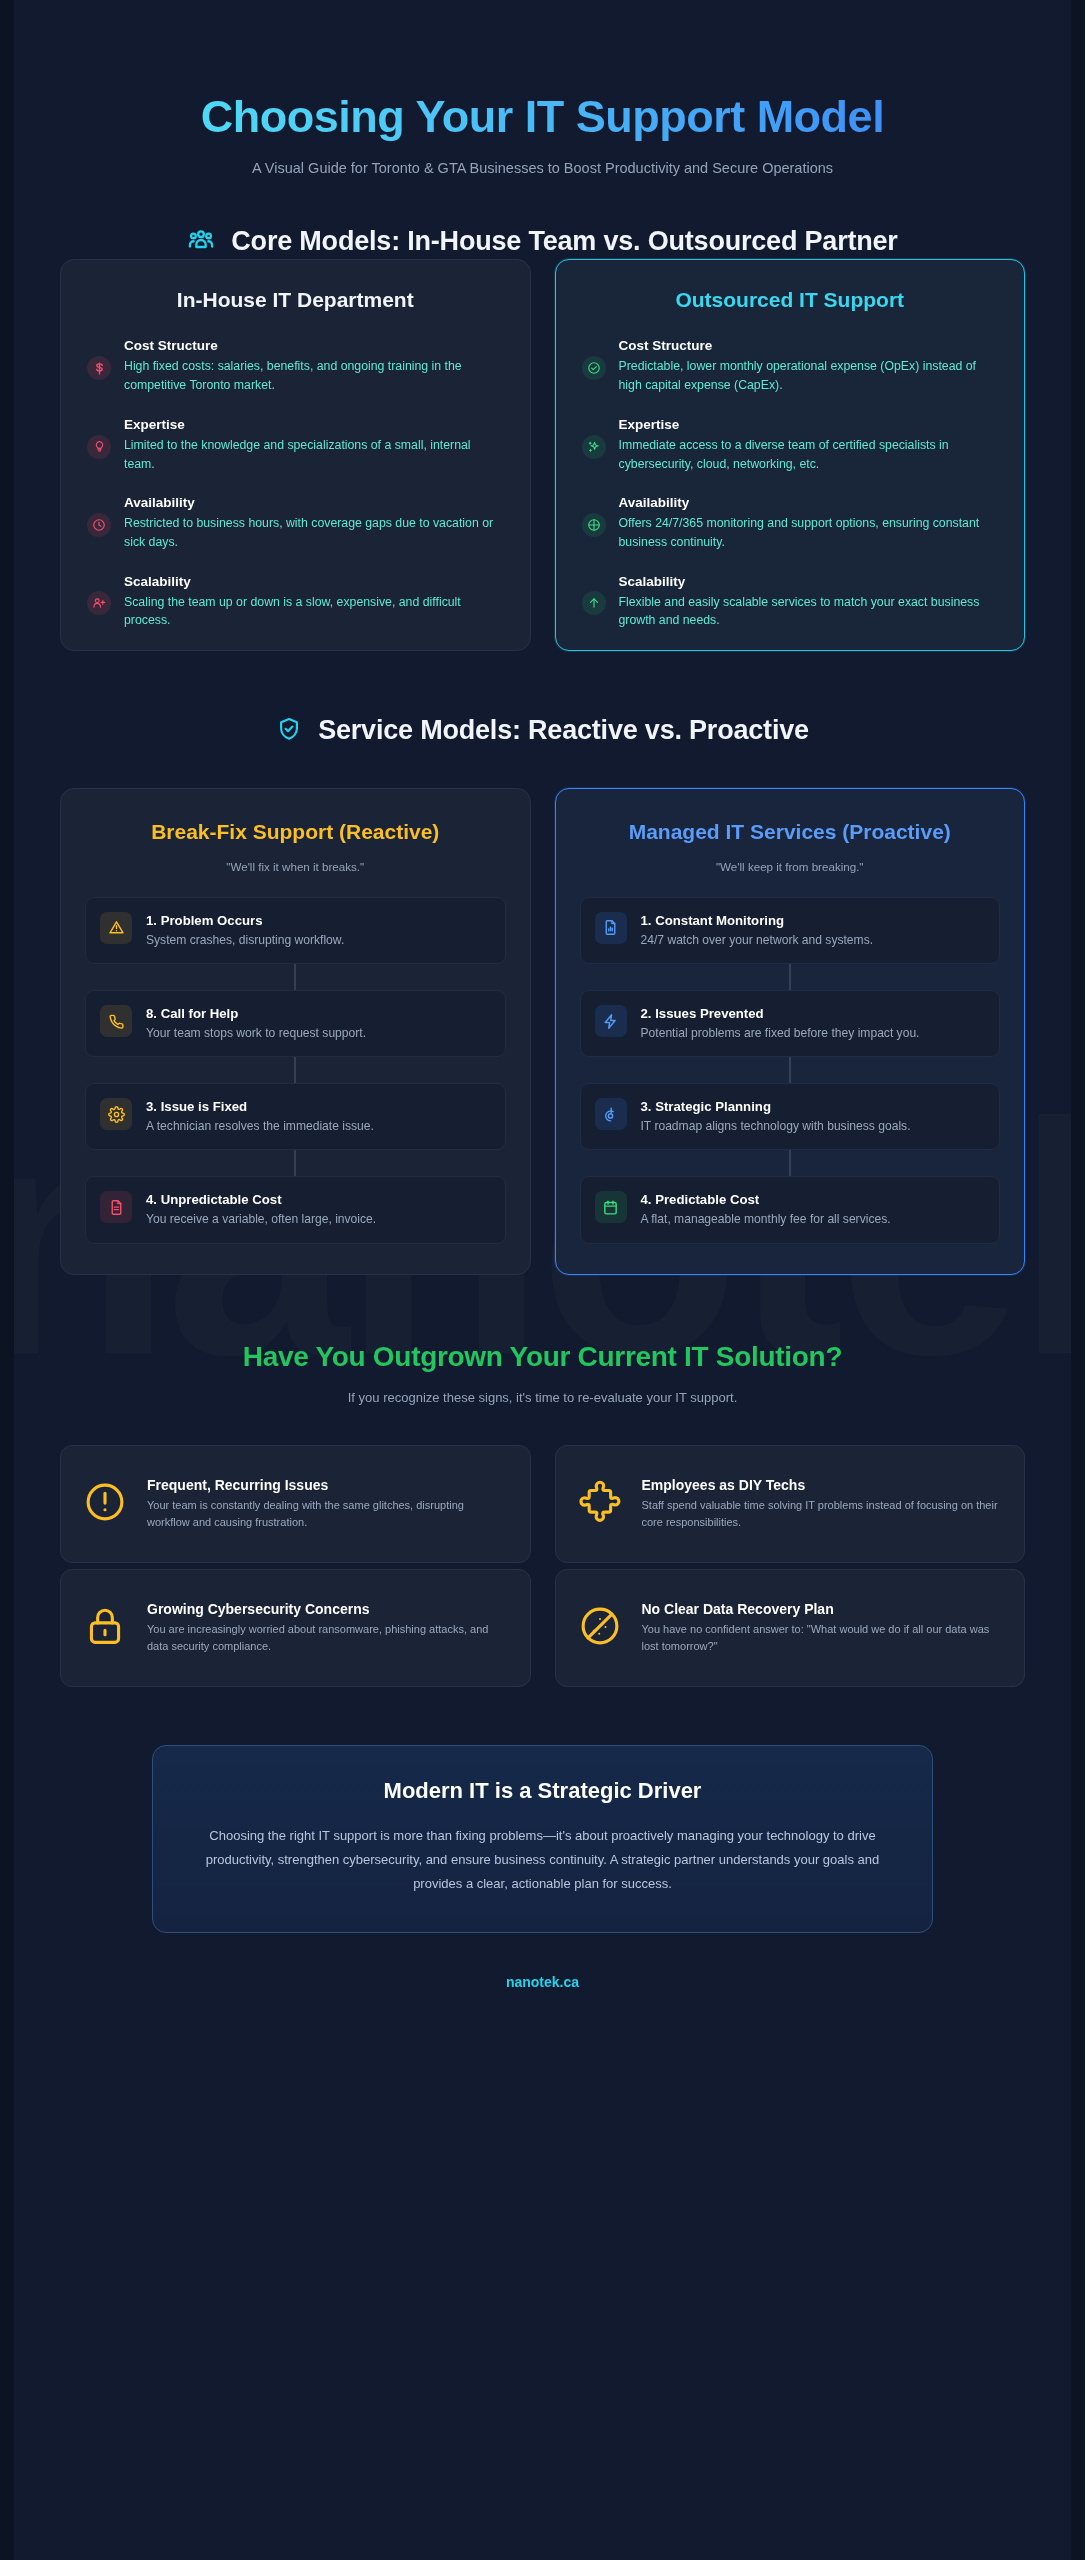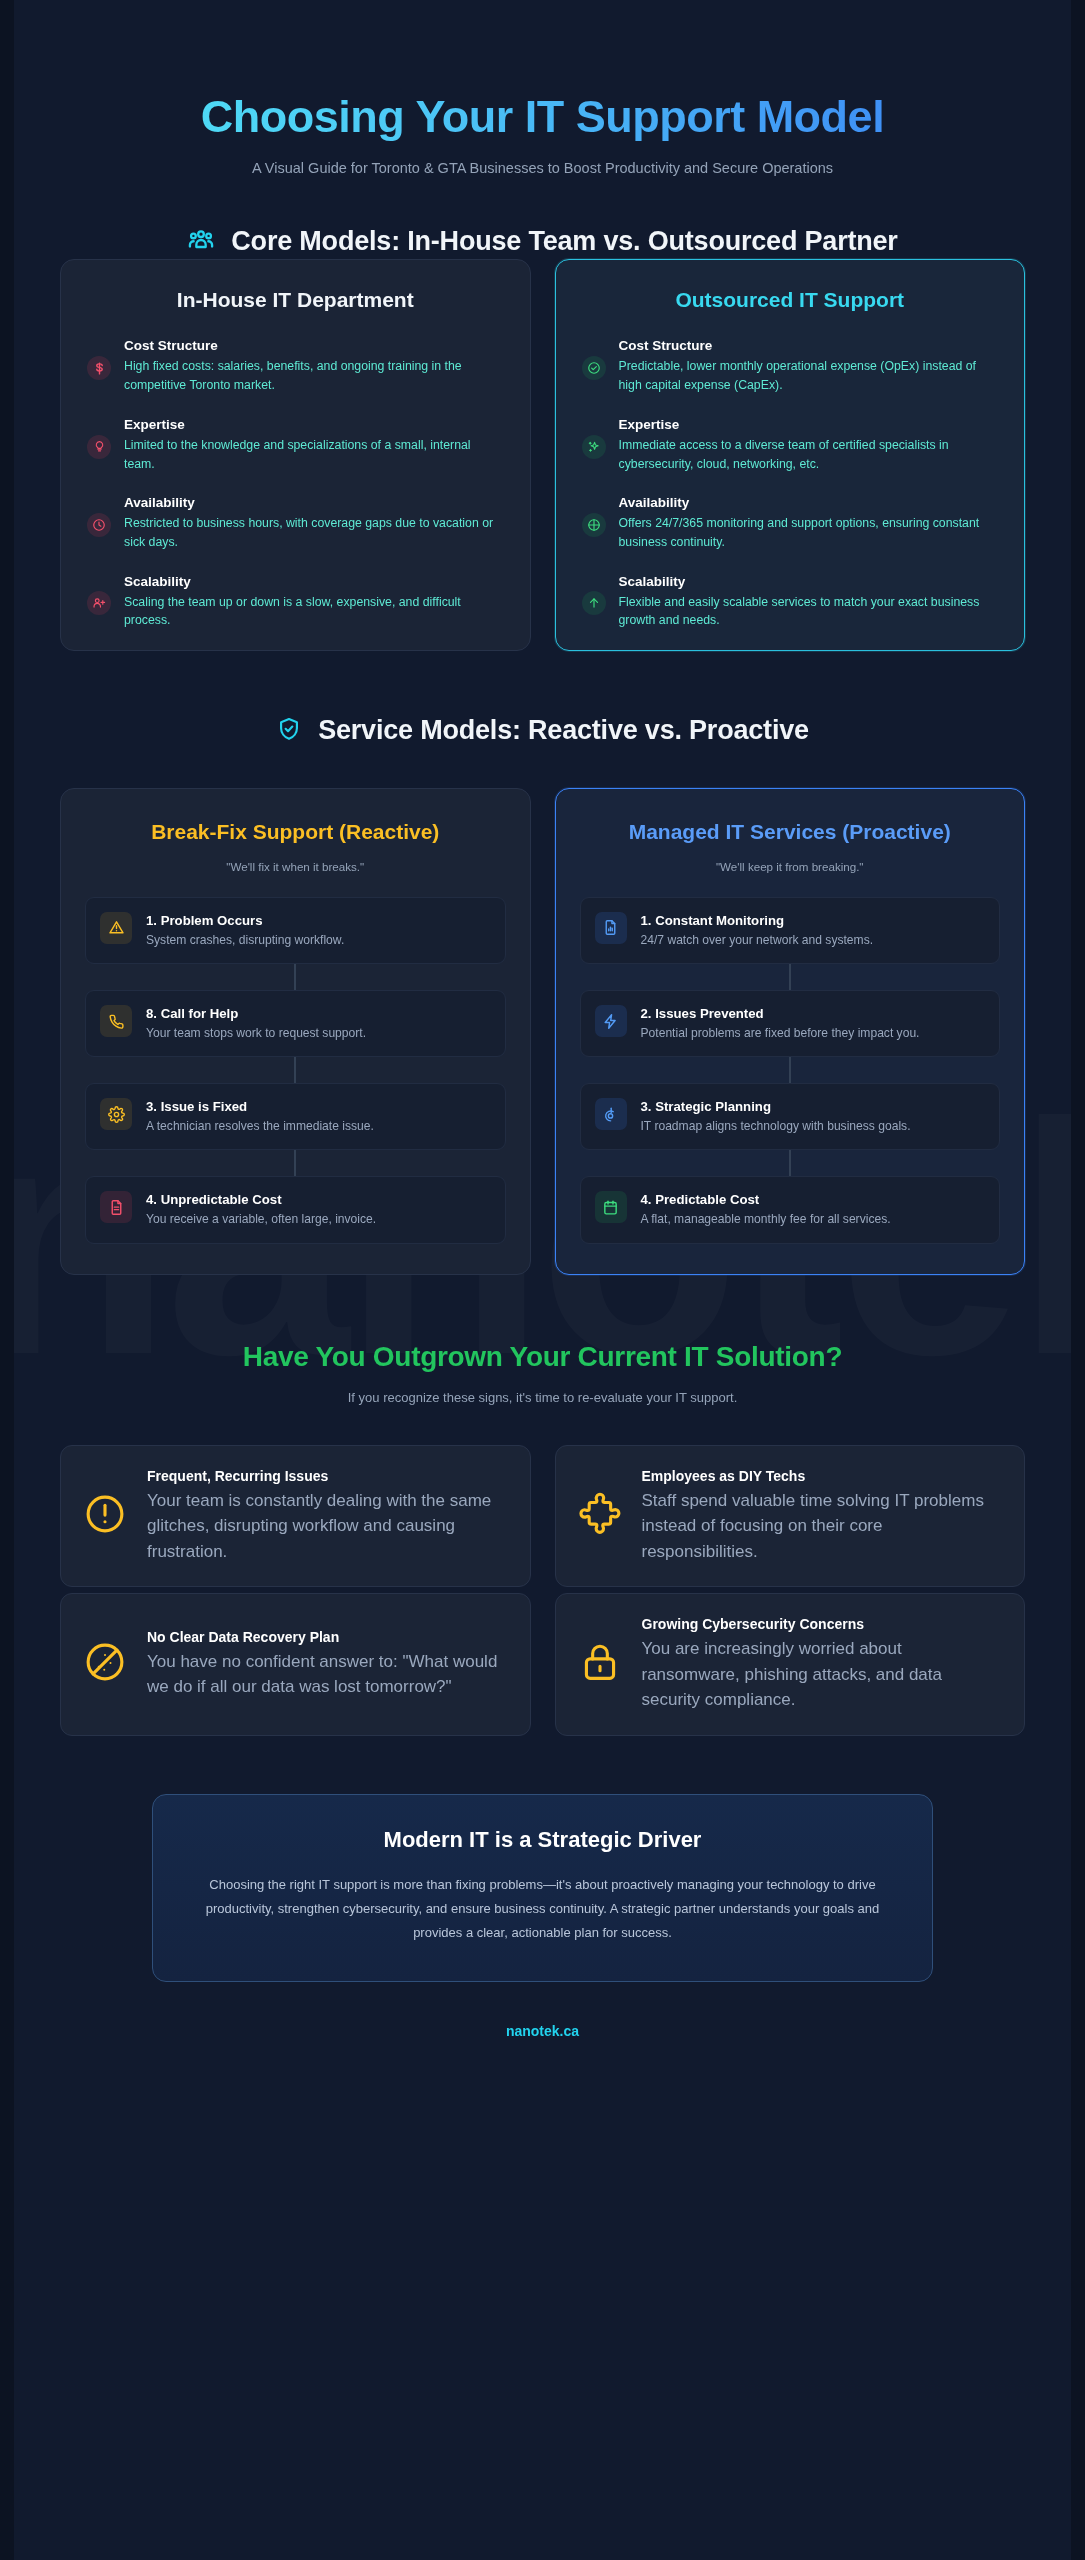--- a/index.html
+++ b/index.html
@@ -260,21 +260,21 @@
   }
   .sign-icon { flex: 0 0 auto; color: #fbbf24; }
   .sign-body { flex: 1 1 auto; min-width: 0; }
   .sign-title {
     font-size: 14px;
     font-weight: 700;
     color: #ffffff;
     margin-bottom: 4px;
   }
   .sign-desc {
-    font-size: 17px;
+    font-size: 11px;
     line-height: 1.5;
     color: #9aa8be;
   }
 
   
   .concl-wrap { padding: 0 138px; margin-top: 58px; }
   .conclusion {
     border-radius: 14px;
     border: 1px solid #2f4f7a;
     background: linear-gradient(180deg, #16294a 0%, #142340 100%);
@@ -629,48 +629,48 @@
           </span>
           <div class="sign-body">
             <div class="sign-title">Employees as DIY Techs</div>
             <div class="sign-desc">Staff spend valuable time solving IT problems instead of focusing on their core responsibilities.</div>
           </div>
         </div>
 
         <div class="sign-card">
           <span class="sign-icon">
             <svg width="44" height="44" viewBox="0 0 24 24" fill="none" stroke="currentColor" stroke-width="1.7" stroke-linecap="round" stroke-linejoin="round">
+                <rect x="4.6" y="10.3" width="14.8" height="10.6" rx="2"></rect>
+                <path d="M8 10.3V7.4a4 4 0 0 1 8 0v2.9"></path>
+                <path d="M12 14.4v2.4"></path>
+              </svg>
+          </span>
+          <div class="sign-body">
+            <div class="sign-title">Growing Cybersecurity Concerns</div>
+            <div class="sign-desc">You are increasingly worried about ransomware, phishing attacks, and data security compliance.</div>
+          </div>
+        </div>
+
+        <div class="sign-card">
+          <span class="sign-icon">
+            <svg width="44" height="44" viewBox="0 0 24 24" fill="none" stroke="currentColor" stroke-width="1.7" stroke-linecap="round" stroke-linejoin="round">
                 <circle cx="12" cy="12" r="9.2"></circle>
                 <path d="M5.5 18.5L18.5 5.5"></path>
                 <circle cx="8.6" cy="14.6" r="0.55" fill="currentColor" stroke="none"></circle>
                 <circle cx="11.6" cy="16.2" r="0.55" fill="currentColor" stroke="none"></circle>
                 <circle cx="15.0" cy="12.5" r="0.55" fill="currentColor" stroke="none"></circle>
                 <circle cx="12.0" cy="8.2" r="0.55" fill="currentColor" stroke="none"></circle>
               </svg>
           </span>
           <div class="sign-body">
             <div class="sign-title">No Clear Data Recovery Plan</div>
             <div class="sign-desc">You have no confident answer to: "What would we do if all our data was lost tomorrow?"</div>
           </div>
         </div>
 
-        <div class="sign-card">
-          <span class="sign-icon">
-            <svg width="44" height="44" viewBox="0 0 24 24" fill="none" stroke="currentColor" stroke-width="1.7" stroke-linecap="round" stroke-linejoin="round">
-                <rect x="4.6" y="10.3" width="14.8" height="10.6" rx="2"></rect>
-                <path d="M8 10.3V7.4a4 4 0 0 1 8 0v2.9"></path>
-                <path d="M12 14.4v2.4"></path>
-              </svg>
-          </span>
-          <div class="sign-body">
-            <div class="sign-title">Growing Cybersecurity Concerns</div>
-            <div class="sign-desc">You are increasingly worried about ransomware, phishing attacks, and data security compliance.</div>
-          </div>
-        </div>
-
       </div>
     </div>
 
     <div class="concl-wrap">
       <div class="conclusion">
         <div class="concl-title">Modern IT is a Strategic Driver</div>
         <div class="concl-text">Choosing the right IT support is more than fixing problems—it's about proactively managing your technology to drive productivity, strengthen cybersecurity, and ensure business continuity. A strategic partner understands your goals and provides a clear, actionable plan for success.</div>
       </div>
     </div>
 

